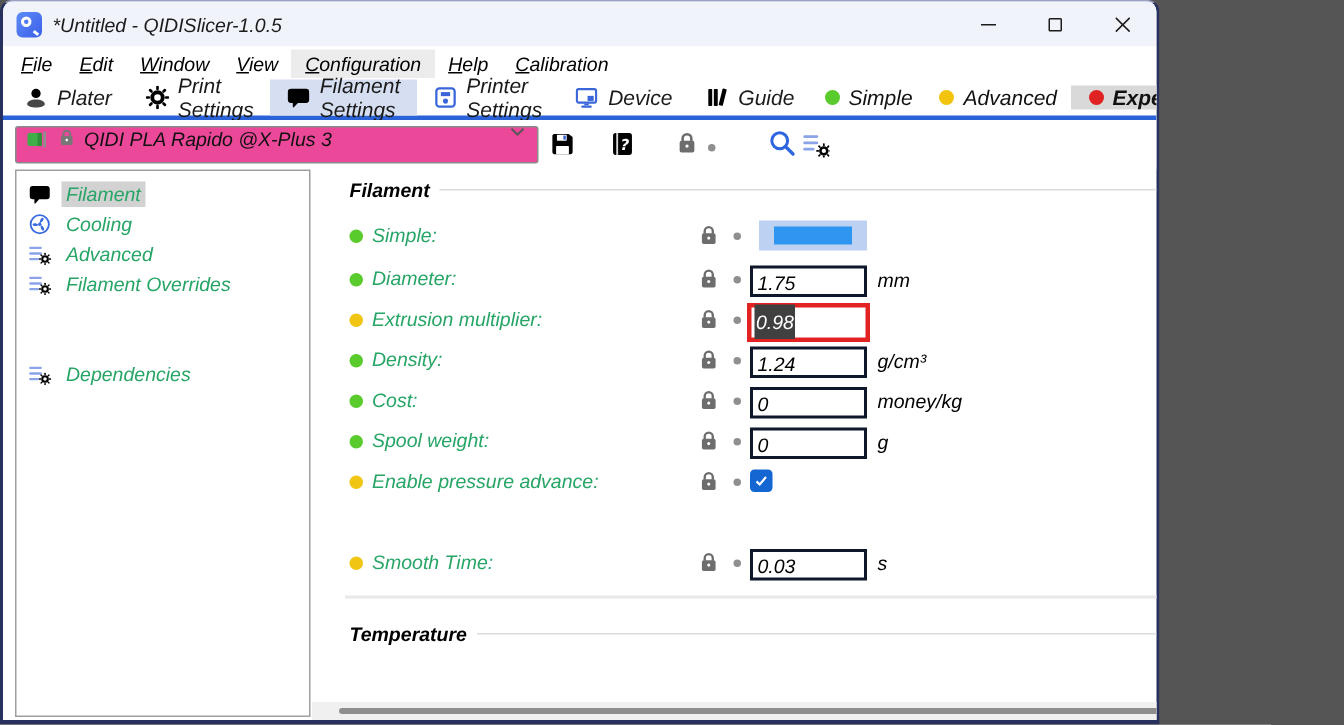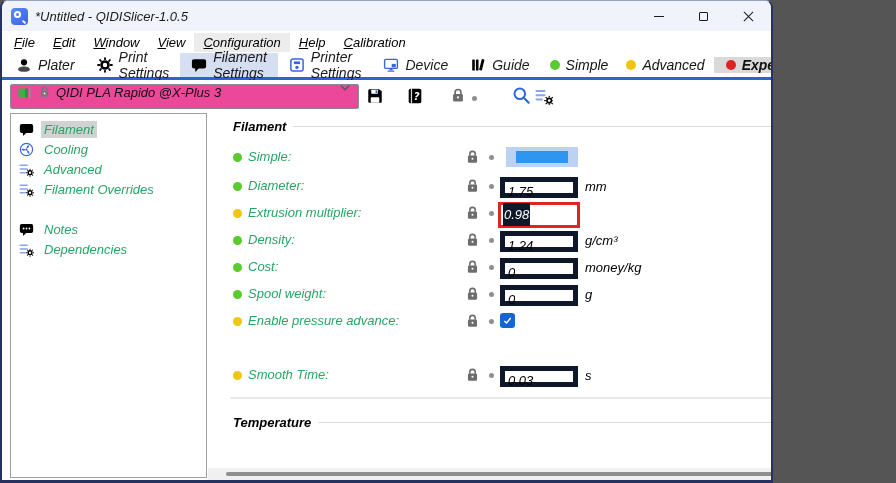--- a/index.html
+++ b/index.html
@@ -53,26 +53,26 @@
   .sec{position:absolute;left:231px;width:643px;display:flex;align-items:center;gap:7px;}
   .sec .t{font-weight:bold;font-size:13px;color:#000;}
   .sec .ln{flex:1;height:1px;background:#dcdcdc;}
   .divider{position:absolute;left:228px;width:646px;height:2px;background:#e8e8e8;}
   .row{position:absolute;left:231px;height:26px;width:460px;}
   .odot{position:absolute;left:0;top:6px;width:9px;height:9px;border-radius:50%;}
   .odot.g{background:#59cb2c}.odot.y{background:#f0c514}
   .olabel{position:absolute;left:15px;top:2px;color:#27a566;font-size:13px;white-space:nowrap;}
   .lock{position:absolute;left:233px;top:2px;color:#6d6d6d;}
   .bullet{position:absolute;left:256px;top:8px;width:5px;height:5px;border-radius:50%;background:#8f8f8f;}
-  .field{position:absolute;left:267px;top:1px;width:78px;height:21px;border:5px solid #0f172a;background:#fff;font-size:13px;padding:2px 0 0 3px;color:#000;}
+  .field{position:absolute;left:267px;top:1px;width:78px;height:21px;border:2px solid #0f172a;background:#fff;font-size:13px;padding:2px 0 0 3px;color:#000;}
   .unit{position:absolute;left:352px;top:3px;font-size:13px;color:#000;white-space:nowrap;}
   .swatch{position:absolute;left:273px;top:0;width:72px;height:20px;background:#bdd2f3;}
   .swatch-in{position:absolute;left:10px;top:4px;width:52px;height:12px;background:#2e95f0;}
   .fred{position:absolute;left:265px;top:-1px;width:82px;height:26px;border:3px solid #e32222;background:#fff;font-size:13px;padding:2px 0 0 2px;}
-  .seltext{background:#0f172a;color:#fff;padding:4px 1px;}
+  .seltext{background:#404040;color:#fff;padding:4px 1px;}
   .cb{position:absolute;width:15px;height:15px;background:#1467d3;border-radius:3px;display:flex;align-items:center;justify-content:center;}
   .rowT .odot{left:0;top:7px;} .rowT .cb{left:14px;top:4px;} .rowT .olabel{left:37px;top:4px;}
   .rowT .lock{left:252px;top:4px;} .rowT .bullet{left:272px;top:10px;}
   .spinfield{position:absolute;left:282px;top:0;width:78px;height:24px;border:1px solid #7a7a7a;background:#fff;font-size:13px;padding:3px 16px 0 3px;}
   .spin{position:absolute;right:0;top:0;width:15px;height:100%;border-left:1px solid #7a7a7a;display:flex;flex-direction:column;}
   .spin div{flex:1;display:flex;align-items:center;justify-content:center;}
   .spin div:first-child{border-bottom:1px solid #bbb;}
   .tri-up{width:0;height:0;border-left:4px solid transparent;border-right:4px solid transparent;border-bottom:5px solid #333;}
   .tri-dn{width:0;height:0;border-left:4px solid transparent;border-right:4px solid transparent;border-top:5px solid #333;}
   .rowT .unit{left:367px;top:6px;}
@@ -325,26 +325,20 @@
           <use href="#i-listgear"></use>
         </svg>
       <span class="slabel">Advanced</span>
     </div>
     <div class="side-item" style="top:65px">
       <svg width="15" height="15" viewBox="0 0 16 16">
           <use href="#i-listgear"></use>
         </svg>
       <span class="slabel">Filament Overrides</span>
     </div>
-    <div class="side-item" style="top:105px">
-      <svg width="15" height="15" style="color:#3a6be0" viewBox="0 0 16 16">
-          <use href="#i-notes"></use>
-        </svg>
-      <span class="slabel">Notes</span>
-    </div>
     <div class="side-item" style="top:125px">
       <svg width="15" height="15" viewBox="0 0 16 16">
           <use href="#i-listgear"></use>
         </svg>
       <span class="slabel">Dependencies</span>
     </div>
   </div>
 
   <div class="sec" style="top:118px">
     <span class="t">Filament</span>

